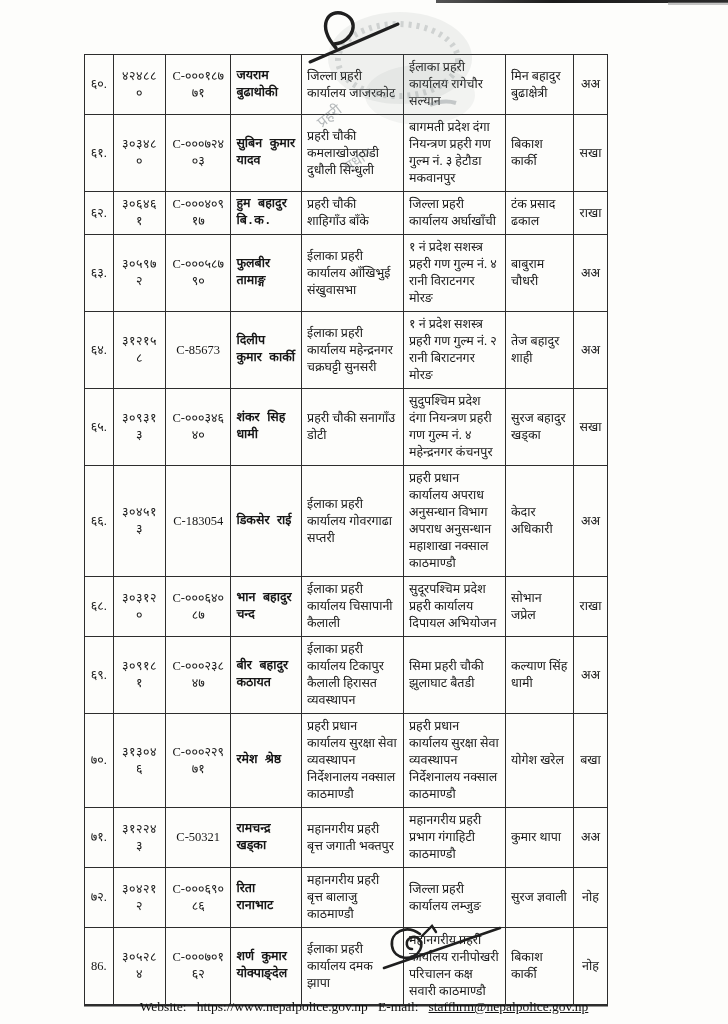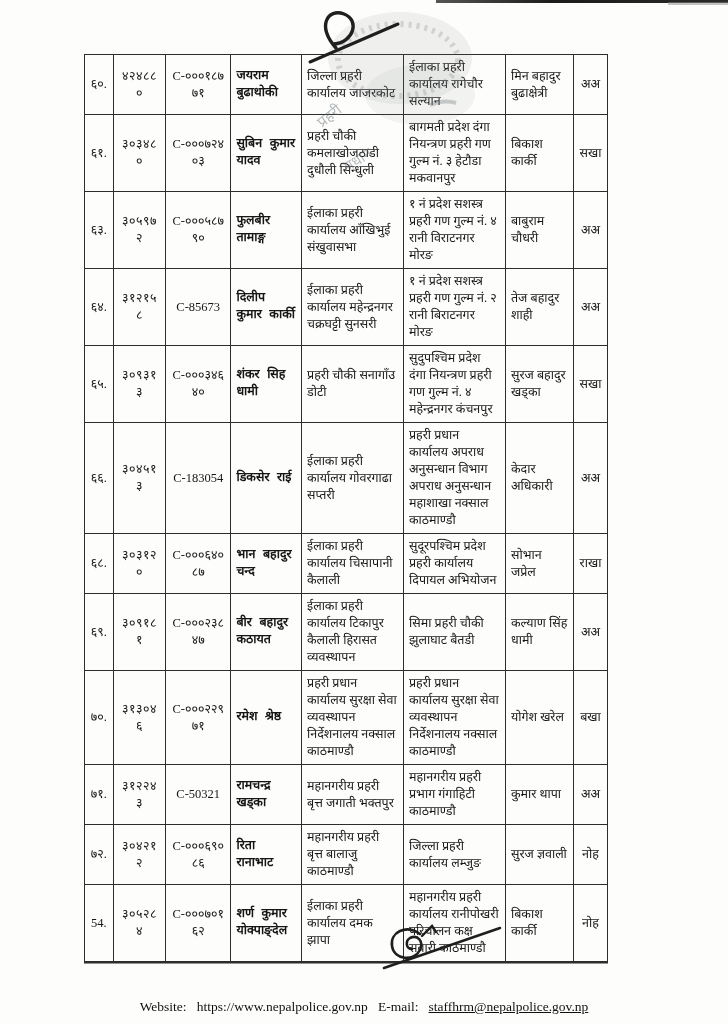--- a/index.html
+++ b/index.html
@@ -104,20 +104,30 @@
           <td class="col-sn">६१.</td>
           <td class="col-reg_no">३०३४८०</td>
           <td class="col-emp_code">C-०००७२४०३</td>
           <td class="col-name">सुबिन कुमार यादव</td>
           <td class="col-from_office">प्रहरी चौकी कमलाखोजठाडी दुधौली सिन्धुली</td>
           <td class="col-to_office">बागमती प्रदेश दंगा नियन्त्रण प्रहरी गण गुल्म नं. ३ हेटौडा मकवानपुर</td>
           <td class="col-recommender">बिकाश कार्की</td>
           <td class="col-remark">सखा</td>
         </tr>
         <tr>
+          <td class="col-sn">६२.</td>
+          <td class="col-reg_no">३०६४६१</td>
+          <td class="col-emp_code">C-०००४०९१७</td>
+          <td class="col-name">हुम बहादुर बि.क.</td>
+          <td class="col-from_office">प्रहरी चौकी शाहिगाँउ बाँके</td>
+          <td class="col-to_office">जिल्ला प्रहरी कार्यालय अर्घाखाँची</td>
+          <td class="col-recommender">टंक प्रसाद ढकाल</td>
+          <td class="col-remark">राखा</td>
+        </tr>
+        <tr>
           <td class="col-sn">६३.</td>
           <td class="col-reg_no">३०५९७२</td>
           <td class="col-emp_code">C-०००५८७९०</td>
           <td class="col-name">फुलबीर तामाङ्ग</td>
           <td class="col-from_office">ईलाका प्रहरी कार्यालय आँखिभुई संखुवासभा</td>
           <td class="col-to_office">१ नं प्रदेश सशस्त्र प्रहरी गण गुल्म नं. ४ रानी विराटनगर मोरङ</td>
           <td class="col-recommender">बाबुराम चौधरी</td>
           <td class="col-remark">अअ</td>
         </tr>
         <tr>
@@ -194,21 +204,21 @@
           <td class="col-sn">७२.</td>
           <td class="col-reg_no">३०४२१२</td>
           <td class="col-emp_code">C-०००६९०८६</td>
           <td class="col-name">रिता रानाभाट</td>
           <td class="col-from_office">महानगरीय प्रहरी बृत्त बालाजु काठमाण्डौ</td>
           <td class="col-to_office">जिल्ला प्रहरी कार्यालय लम्जुङ</td>
           <td class="col-recommender">सुरज ज्ञवाली</td>
           <td class="col-remark">नोह</td>
         </tr>
         <tr>
-          <td class="col-sn">54.</td>
+          <td class="col-sn">86.</td>
           <td class="col-reg_no">३०५२८४</td>
           <td class="col-emp_code">C-०००७०१६२</td>
           <td class="col-name">शर्ण कुमार योक्पाङ्देल</td>
           <td class="col-from_office">ईलाका प्रहरी कार्यालय दमक झापा</td>
           <td class="col-to_office">महानगरीय प्रहरी कार्यालय रानीपोखरी परिचालन कक्ष सवारी काठमाण्डौ</td>
           <td class="col-recommender">बिकाश कार्की</td>
           <td class="col-remark">नोह</td>
         </tr>
       </tbody>
   </table>

